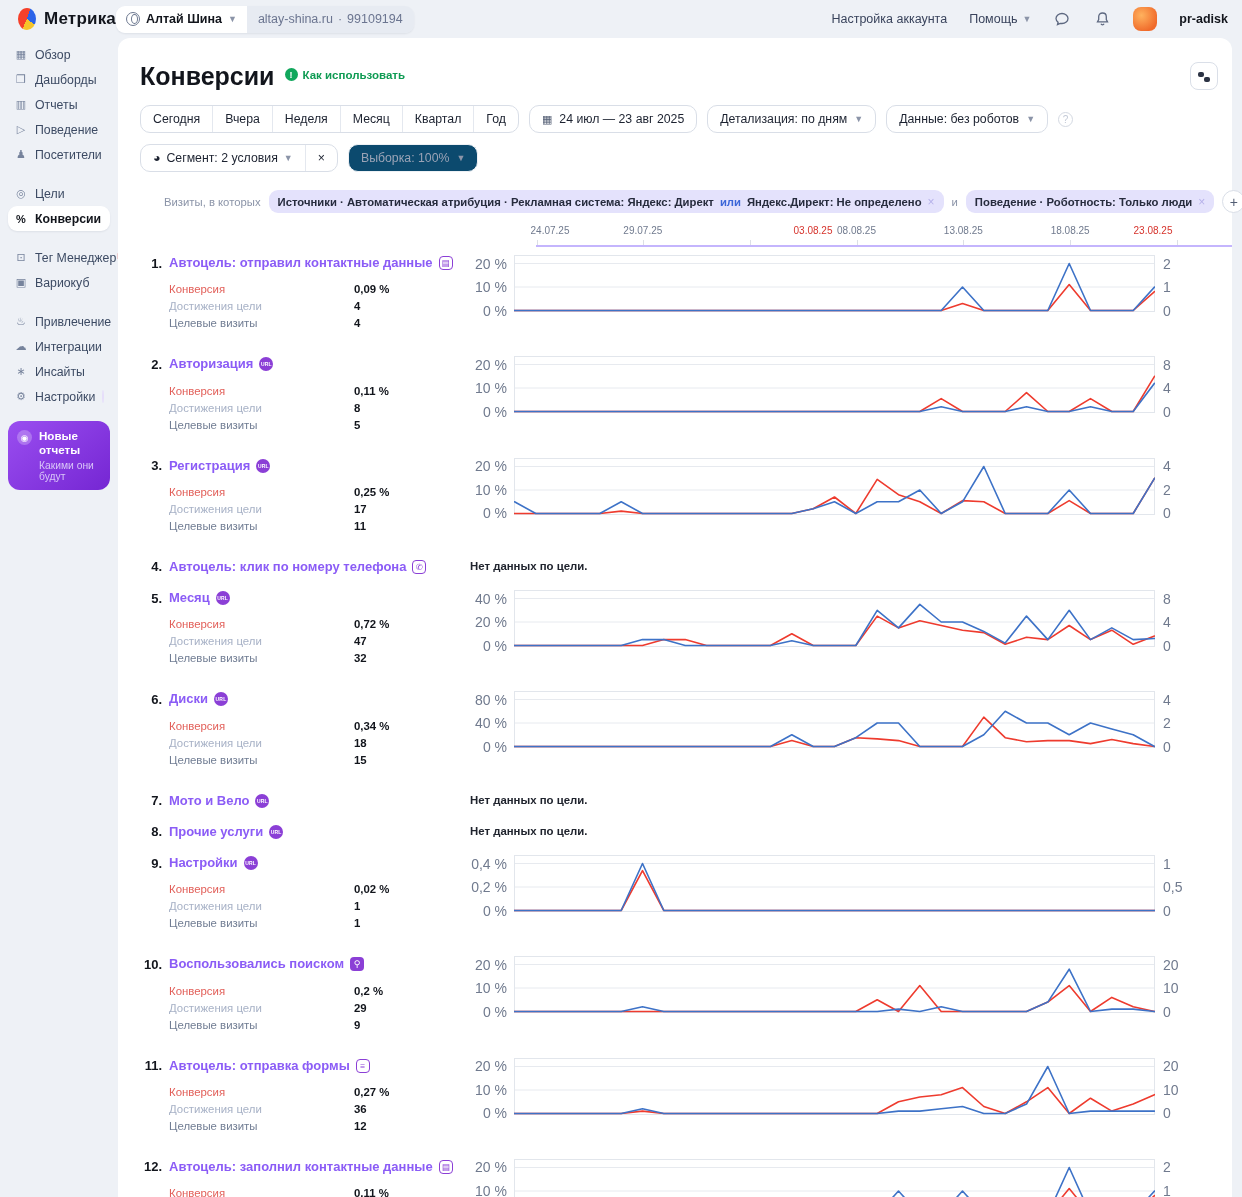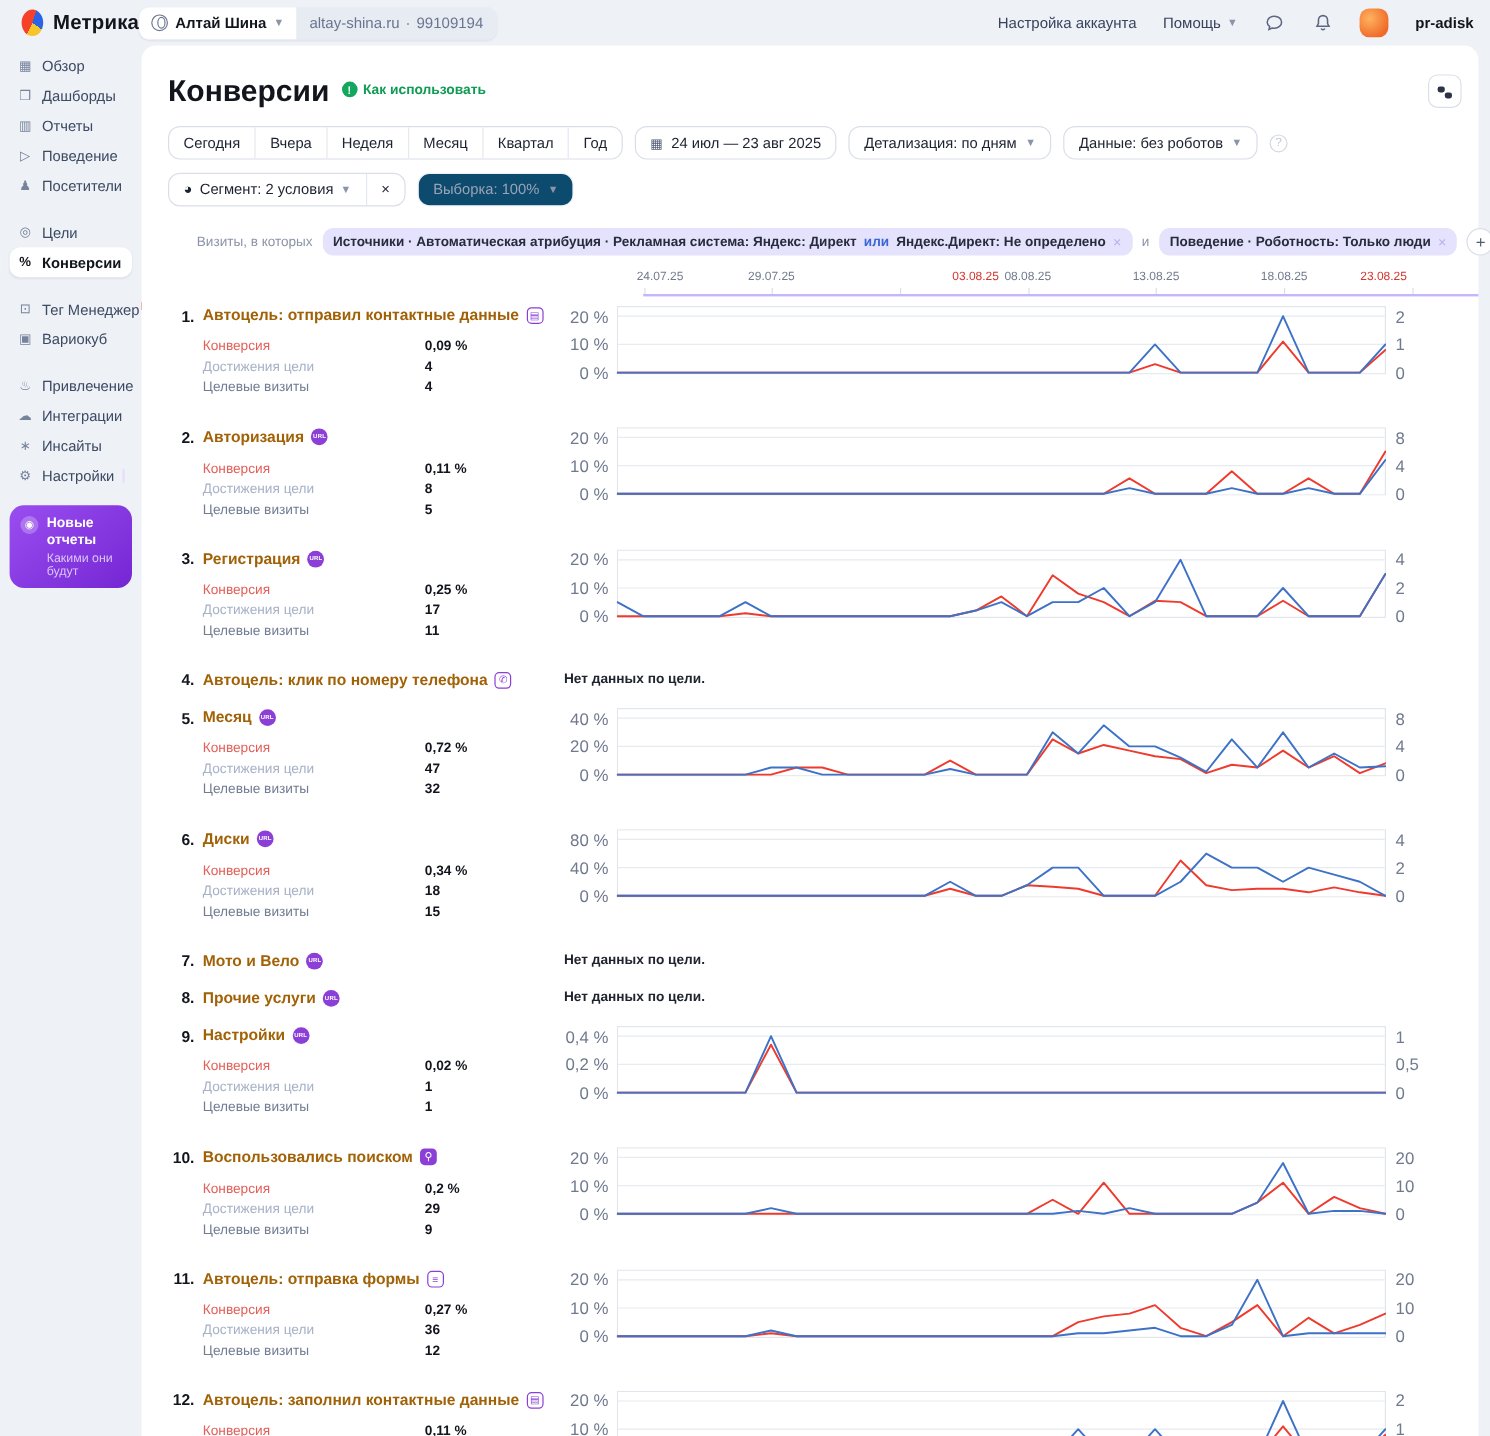--- a/index.html
+++ b/index.html
@@ -90,21 +90,21 @@
   .axis .dlab.red { color:#d6332c; }
   .axis .tick { position:absolute; width:1px; height:5px; background:#dcdfe6; }
   .axis-top .tick { bottom:0; }
   
   .goals { padding-top:8px; }
   .goal-row { display:flex; align-items:flex-start; margin-bottom:24px; }
   .goal-row.nodata { margin-bottom:15px; }
   .g-left { width:352px; padding-left:22px; flex:none; }
   .g-title { display:flex; align-items:center; }
   .g-num { width:22px; text-align:right; font-weight:700; color:#12151c; font-size:13px; flex:none; margin-right:7px; }
-  .g-name { font-weight:700; color:#a16207; font-size:13px; cursor:pointer; line-height:1.25; }
+  .g-name { font-weight:700; color:#8b5cf6; font-size:13px; cursor:pointer; line-height:1.25; }
   .g-badge { margin-left:6px; flex:none; display:inline-flex; align-items:center; justify-content:center; }
   .badge-url { width:14px; height:14px; border-radius:50%; background:#8b3fd6; color:#fff; font-size:5px; font-weight:700;
     display:inline-flex; align-items:center; justify-content:center; letter-spacing:.2px; }
   .badge-box { width:14px; height:14px; border-radius:4px; border:1.4px solid #8b3fd6; color:#8b3fd6; font-size:8.5px;
     display:inline-flex; align-items:center; justify-content:center; font-weight:700; }
   .badge-fill { width:14px; height:14px; border-radius:4px; background:#8b3fd6; color:#fff; font-size:9px;
     display:inline-flex; align-items:center; justify-content:center; }
   .g-stats { margin:10px 0 0 29px; font-size:11.4px; }
   .g-stat { display:flex; line-height:17px; }
   .g-stat .lab { width:185px; flex:none; }

